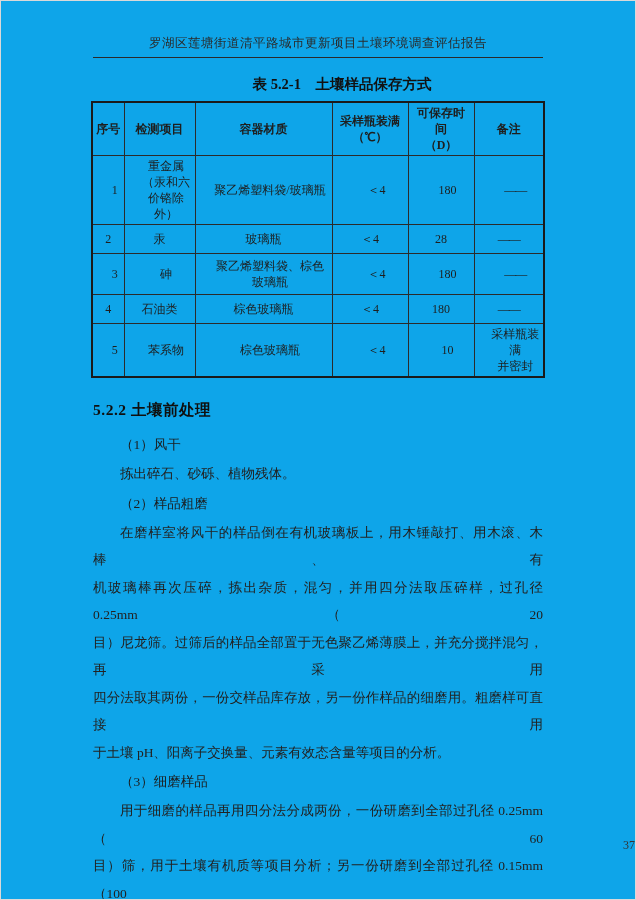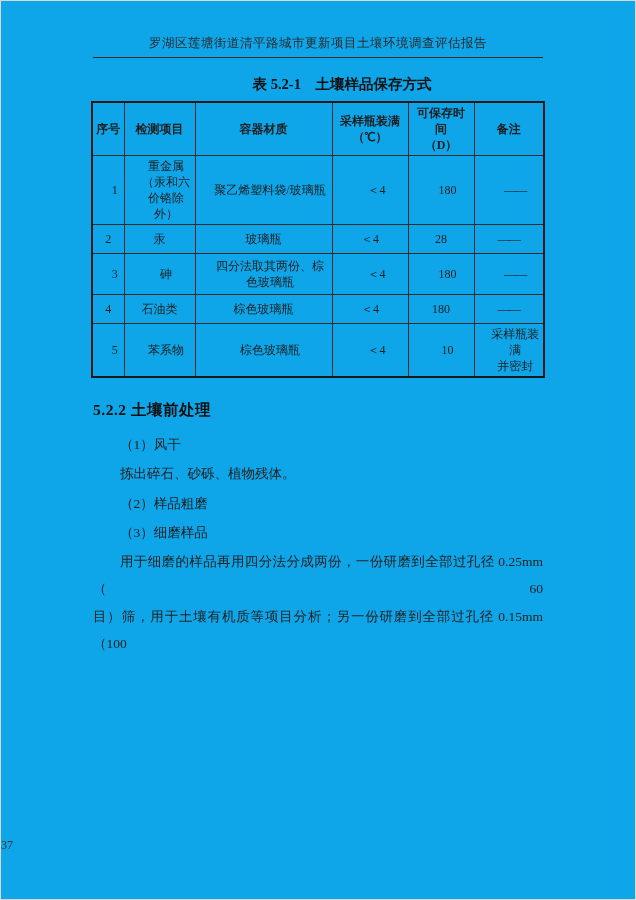--- a/index.html
+++ b/index.html
@@ -77,21 +77,21 @@
     color: #222;
   }
   .para .line:first-child { text-indent: 2em; }
   .para .line:last-child { text-align-last: left; }
 
   
   .page-number {
     position: absolute;
     left: 0; right: 0;
     bottom: 46px;
-    text-align: left;
+    text-align: right;
     font-size: 12px;
     color: #333;
   }
 </style>
 </head>
 <body>
 
 <div class="page">
 
   <div class="running-header">罗湖区莲塘街道清平路城市更新项目土壤环境调查评估报告</div>
@@ -132,21 +132,21 @@
           <td>2</td>
           <td>汞</td>
           <td>玻璃瓶</td>
           <td>＜4</td>
           <td>28</td>
           <td class="dash-cell">——</td>
         </tr>
         <tr class="row-tall">
           <td>3</td>
           <td>砷</td>
-          <td>四分法取其两份、棕色玻璃瓶</td>
+          <td>聚乙烯塑料袋、棕色玻璃瓶</td>
           <td>＜4</td>
           <td>180</td>
           <td class="dash-cell">——</td>
         </tr>
         <tr class="row-short">
           <td>4</td>
           <td>石油类</td>
           <td>棕色玻璃瓶</td>
           <td>＜4</td>
           <td>180</td>
@@ -164,20 +164,27 @@
       </tbody>
   </table>
 
   <div class="content doc-body" id="doc-body">
       <div class="h2">5.2.2 土壤前处理</div>
       <div class="item-label">（1）风干</div>
       <div class="para">
         <div class="line">拣出碎石、砂砾、植物残体。</div>
       </div>
       <div class="item-label">（2）样品粗磨</div>
+      <div class="para">
+        <div class="line">在磨样室将风干的样品倒在有机玻璃板上，用木锤敲打、用木滚、木棒、有</div>
+        <div class="line">机玻璃棒再次压碎，拣出杂质，混匀，并用四分法取压碎样，过孔径 0.25mm（20</div>
+        <div class="line">目）尼龙筛。过筛后的样品全部置于无色聚乙烯薄膜上，并充分搅拌混匀，再采用</div>
+        <div class="line">四分法取其两份，一份交样品库存放，另一份作样品的细磨用。粗磨样可直接用</div>
+        <div class="line">于土壤 pH、阳离子交换量、元素有效态含量等项目的分析。</div>
+      </div>
       <div class="item-label">（3）细磨样品</div>
       <div class="para">
         <div class="line">用于细磨的样品再用四分法分成两份，一份研磨到全部过孔径 0.25mm（60</div>
         <div class="line">目）筛，用于土壤有机质等项目分析；另一份研磨到全部过孔径 0.15mm（100</div>
       </div>
     </div>
 
   <div class="page-number">37</div>
 </div>
 

